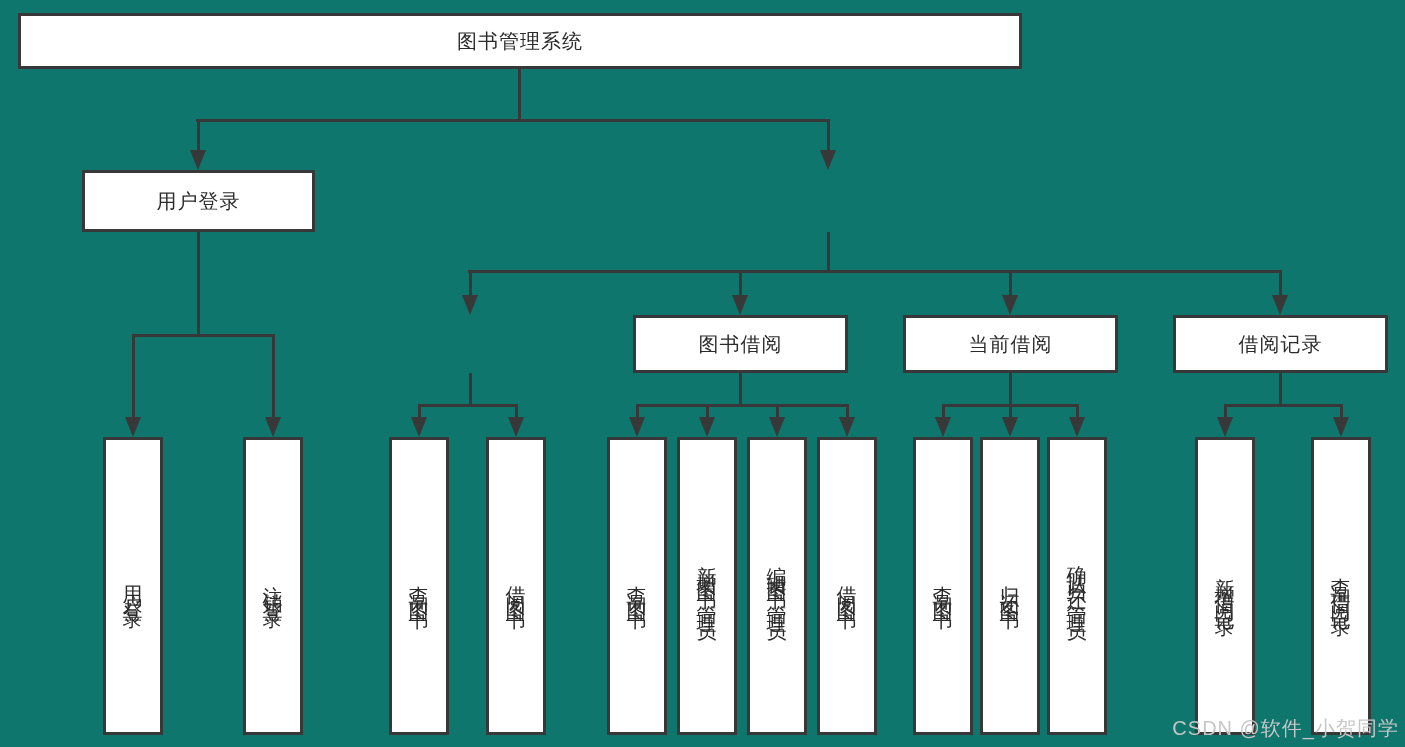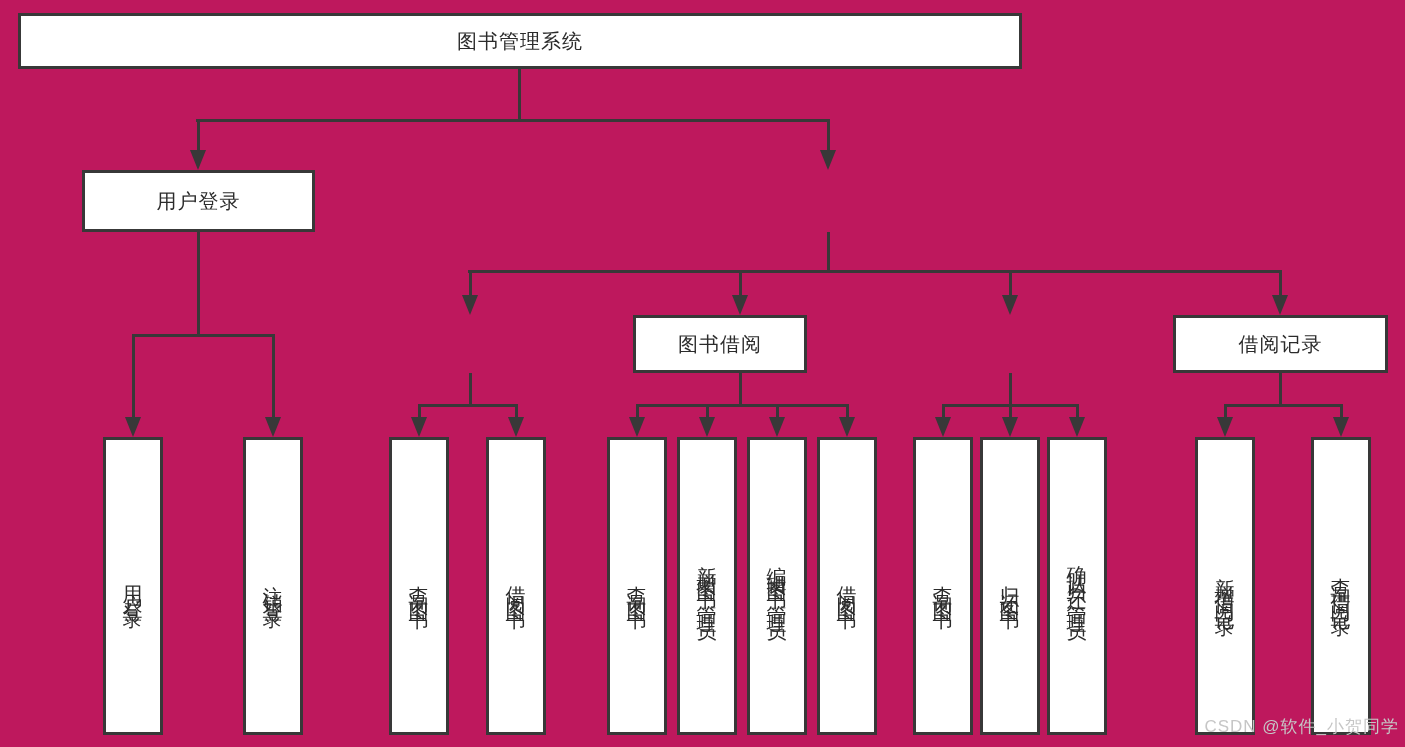--- a/index.html
+++ b/index.html
@@ -1,17 +1,17 @@
 <!DOCTYPE html>
 <html><head>
 <meta charset="utf-8">
 <style>
   html,body{margin:0;padding:0;background:#ffffff;}
   .canvas{
-    position:relative;width:1405px;height:747px;background:#be185d;
+    position:relative;width:1405px;height:747px;background:#0f766e;
     font-family:"Liberation Sans","DejaVu Sans",sans-serif;color:#2b2b2b;overflow:hidden;
   }
   .box{
     position:absolute;box-sizing:border-box;border:3px solid #383838;background:#ffffff;
     display:flex;align-items:center;justify-content:center;
     font-size:20px;color:#2b2b2b;text-align:center;
   }
   .hbox{letter-spacing:1px;}
   .leaf{width:60px;height:298px;top:437px;}
   .vtext{
@@ -20,21 +20,21 @@
   }
   .vline,.hline{position:absolute;background:#383838;}
   .vline{width:3px;}
   .hline{height:3px;}
   .arrow{
     position:absolute;width:0;height:0;
     border-left:8px solid transparent;border-right:8px solid transparent;
     border-top:20px solid #383838;
   }
   .watermark{
-    position:absolute;right:6px;top:715px;font-size:17px;color:#c6c6c6;
+    position:absolute;right:6px;top:715px;font-size:20px;color:#c6c6c6;
     letter-spacing:1px;z-index:5;
   }
 </style>
 </head>
 <body>
 
 <div class="canvas">
 
   <div class="box hbox" style="left:18px;top:13px;width:1004px;height:56px;">图书管理系统</div>
 
@@ -58,21 +58,22 @@
   <div class="hline" style="left:468px;top:270px;width:813px;"></div>
   <div class="vline" style="left:469px;top:270px;height:27px;"></div>
   <div class="vline" style="left:739px;top:270px;height:27px;"></div>
   <div class="vline" style="left:1009px;top:270px;height:27px;"></div>
   <div class="vline" style="left:1279px;top:270px;height:27px;"></div>
   <div class="arrow" style="left:462px;top:295px;"></div>
   <div class="arrow" style="left:732px;top:295px;"></div>
   <div class="arrow" style="left:1002px;top:295px;"></div>
   <div class="arrow" style="left:1272px;top:295px;"></div>
 
-  <div class="box hbox" style="left:633px;top:315px;width:174px;height:58px;">图书借阅</div>
+  <div class="box hbox" style="left:633px;top:315px;width:215px;height:58px;">图书借阅</div>
+  <div class="box hbox" style="left:903px;top:315px;width:215px;height:58px;">当前借阅</div>
   <div class="box hbox" style="left:1173px;top:315px;width:215px;height:58px;">借阅记录</div>
 
   <div class="vline" style="left:469px;top:373px;height:34px;"></div>
   <div class="hline" style="left:418px;top:404px;width:100px;"></div>
   <div class="vline" style="left:418px;top:404px;height:15px;"></div>
   <div class="vline" style="left:515px;top:404px;height:15px;"></div>
   <div class="arrow" style="left:411px;top:417px;"></div>
   <div class="arrow" style="left:508px;top:417px;"></div>
 
   <div class="vline" style="left:739px;top:373px;height:34px;"></div>

